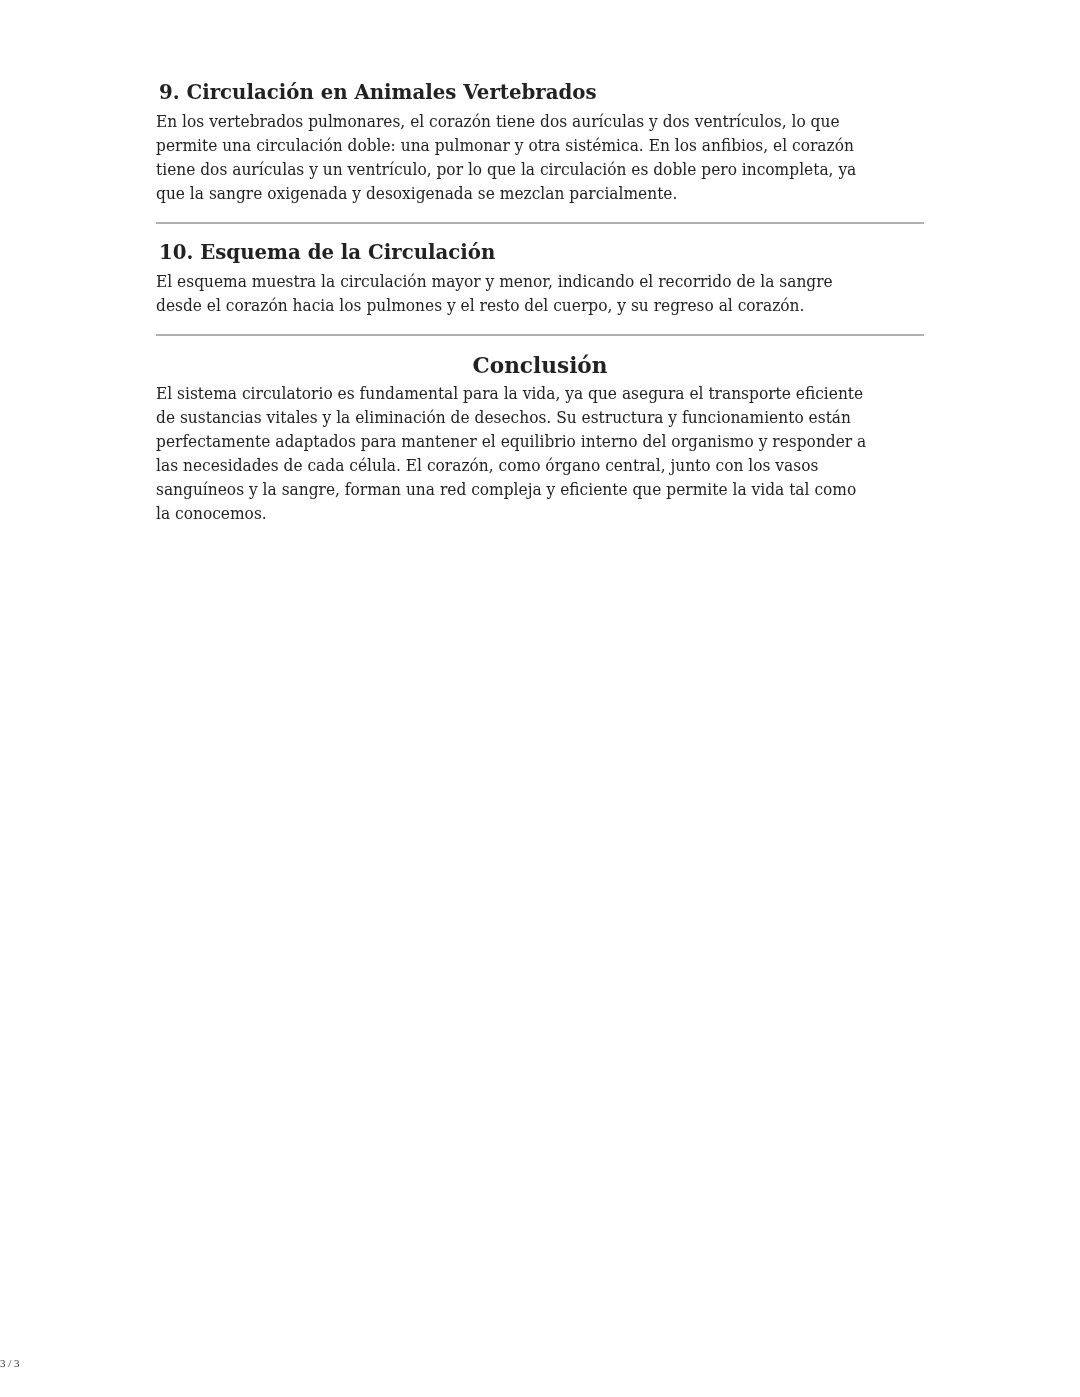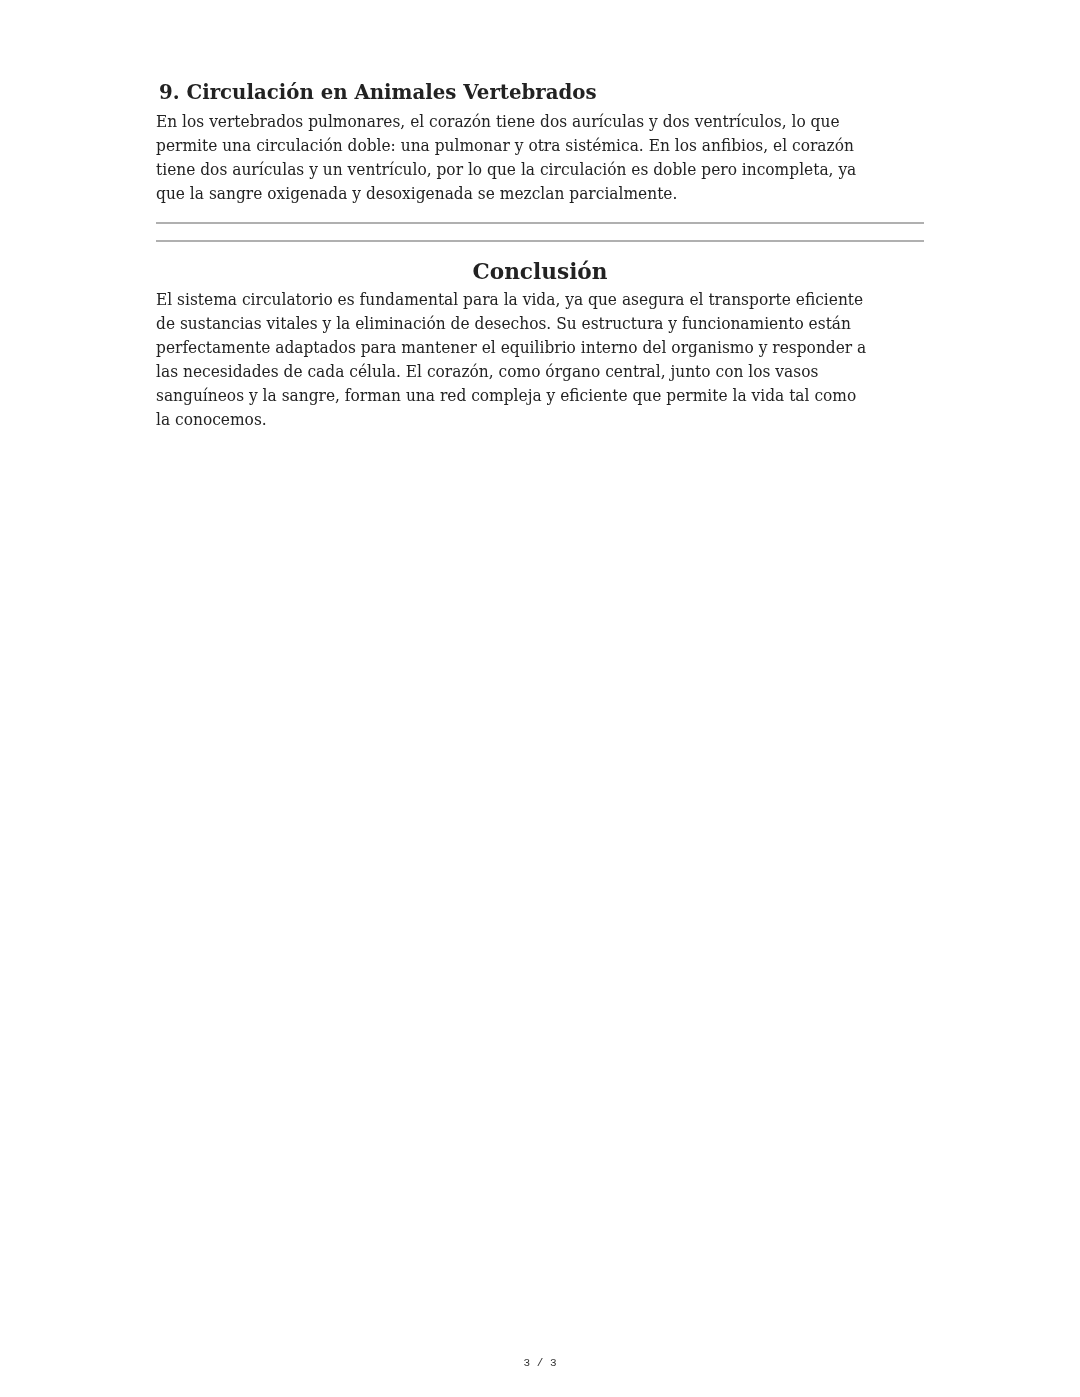--- a/index.html
+++ b/index.html
@@ -21,38 +21,43 @@
     white-space: pre-line;
   }
   hr.divider {
     border: 0; height: 2px; background: #b0b0b0; margin: 16px 0 14px 0;
   }
   h2.center-title {
     font-size: 23px; font-weight: bold; text-align: center; margin: 0 0 2px 0; line-height: 30px;
     transform: scaleX(0.94);
   }
   .footer {
-    position: absolute; left: 0; width: 1080px; top: 1357px; text-align: center;
-    font-family: Liberation Mono, monospace; font-size: 11px; color: #333;
+    position: absolute; left: 0; width: 1080px; top: 1357px; 
+    font-family: Liberation Serif, serif; font-size: 11px; color: #333;
   }
 </style>
 </head>
 <body>
 
 <div class="page">
   <section>
     <h2 class="section-title">9. Circulación en Animales Vertebrados</h2>
     <p class="body">En los vertebrados pulmonares, el corazón tiene dos aurículas y dos ventrículos, lo que
 permite una circulación doble: una pulmonar y otra sistémica. En los anfibios, el corazón
 tiene dos aurículas y un ventrículo, por lo que la circulación es doble pero incompleta, ya
 que la sangre oxigenada y desoxigenada se mezclan parcialmente.</p>
   </section>
 
   <hr class="divider">
 
+  <section>
+    <h2 class="section-title">10. Esquema de la Circulación</h2>
+    <p class="body">El esquema muestra la circulación mayor y menor, indicando el recorrido de la sangre
+desde el corazón hacia los pulmones y el resto del cuerpo, y su regreso al corazón.</p>
+  </section>
 
   <hr class="divider">
 
   <section>
     <h2 class="center-title">Conclusión</h2>
     <p class="body">El sistema circulatorio es fundamental para la vida, ya que asegura el transporte eficiente
 de sustancias vitales y la eliminación de desechos. Su estructura y funcionamiento están
 perfectamente adaptados para mantener el equilibrio interno del organismo y responder a
 las necesidades de cada célula. El corazón, como órgano central, junto con los vasos
 sanguíneos y la sangre, forman una red compleja y eficiente que permite la vida tal como

